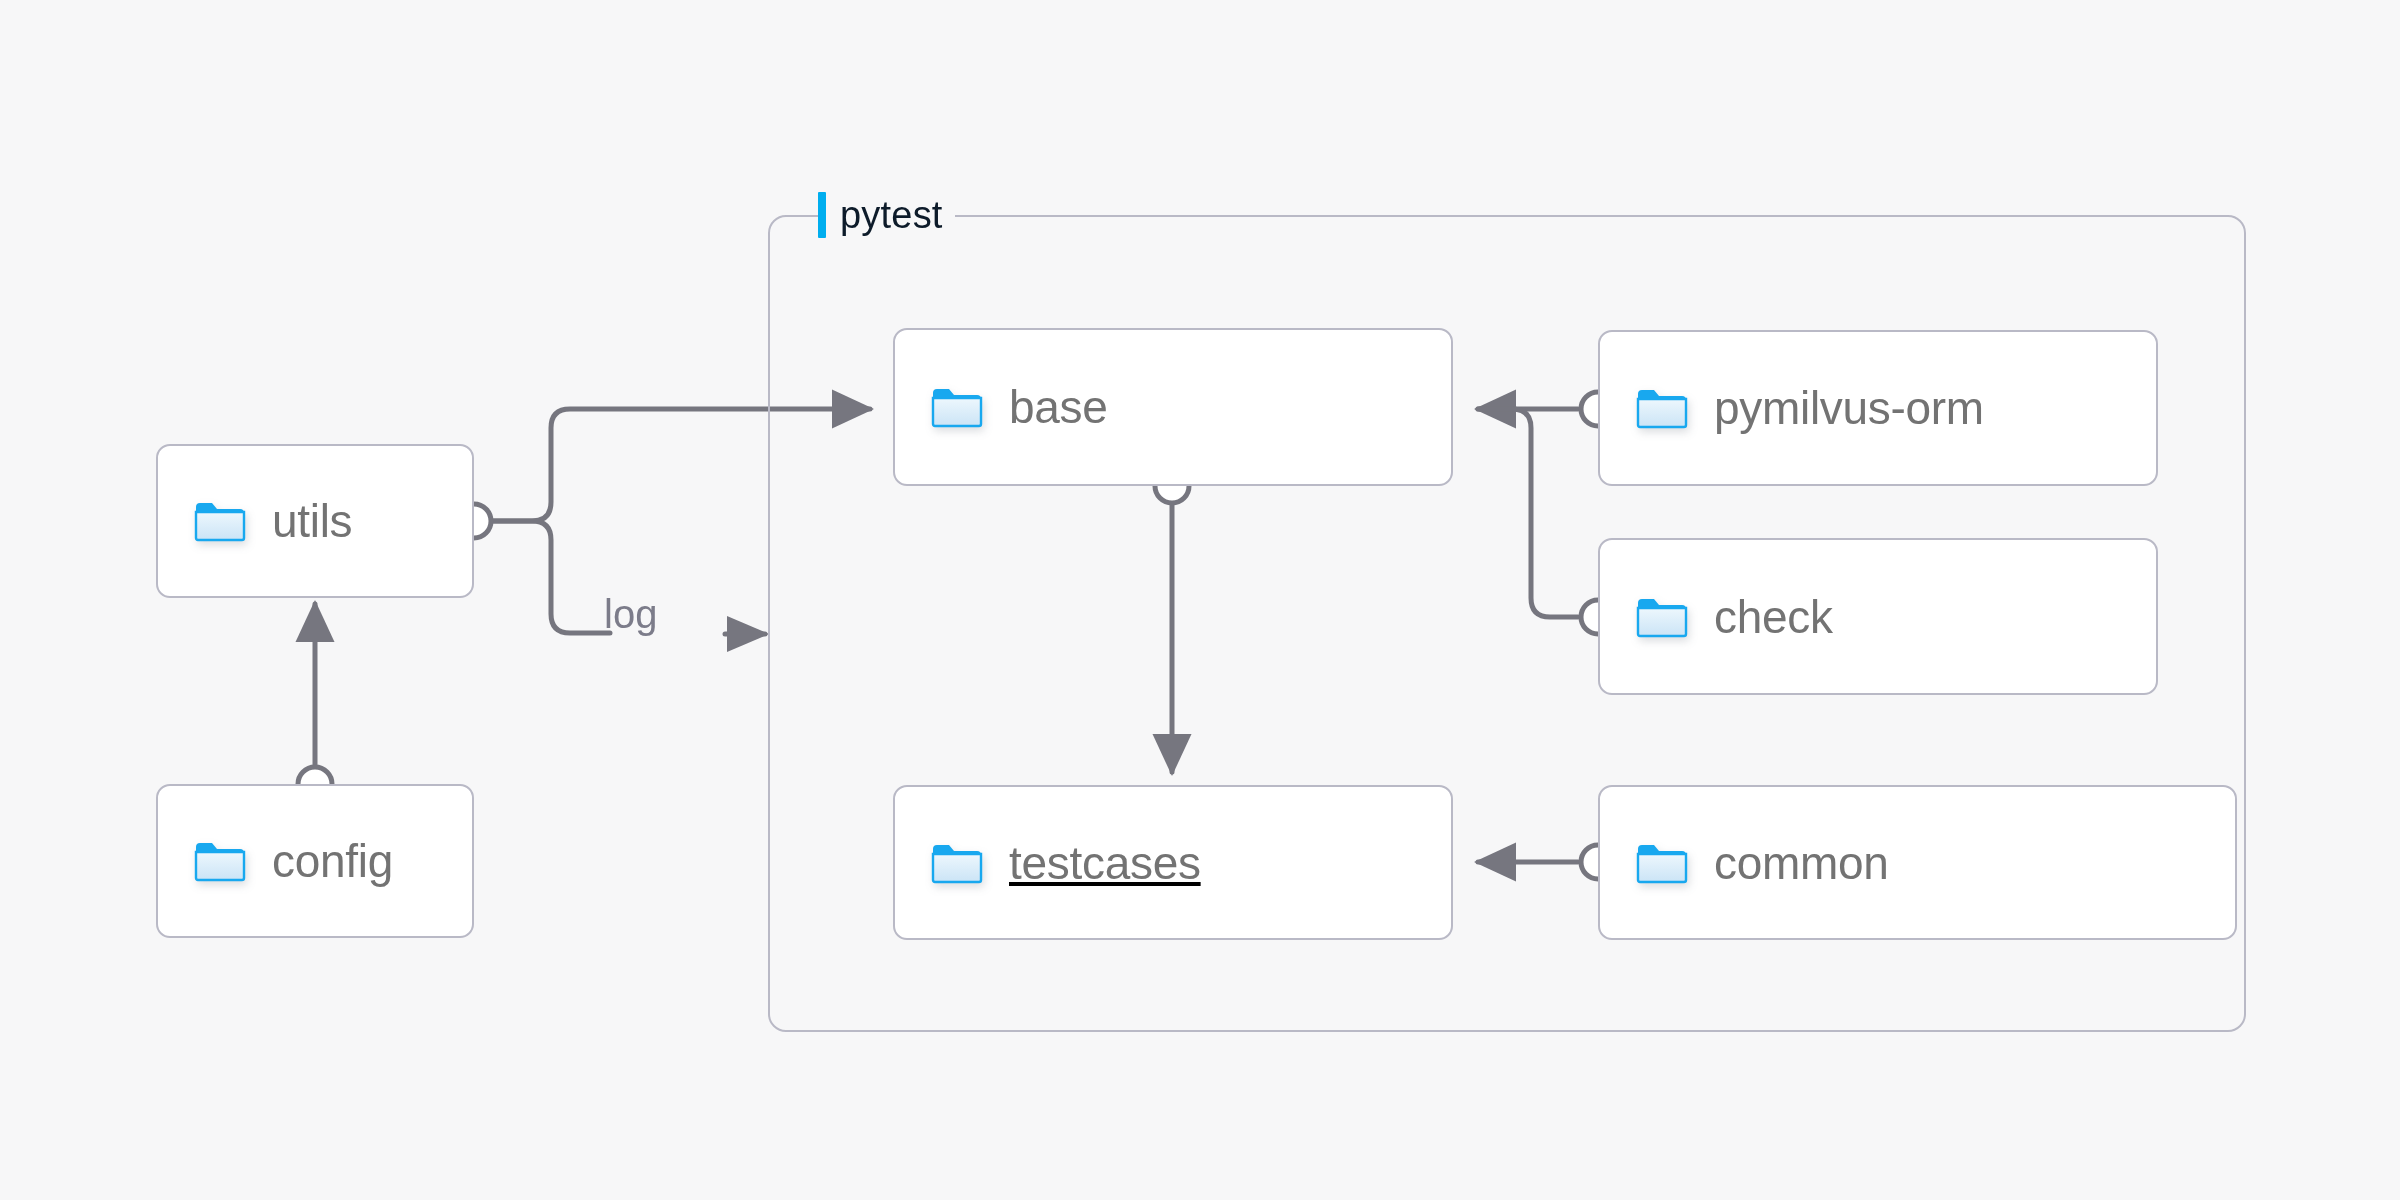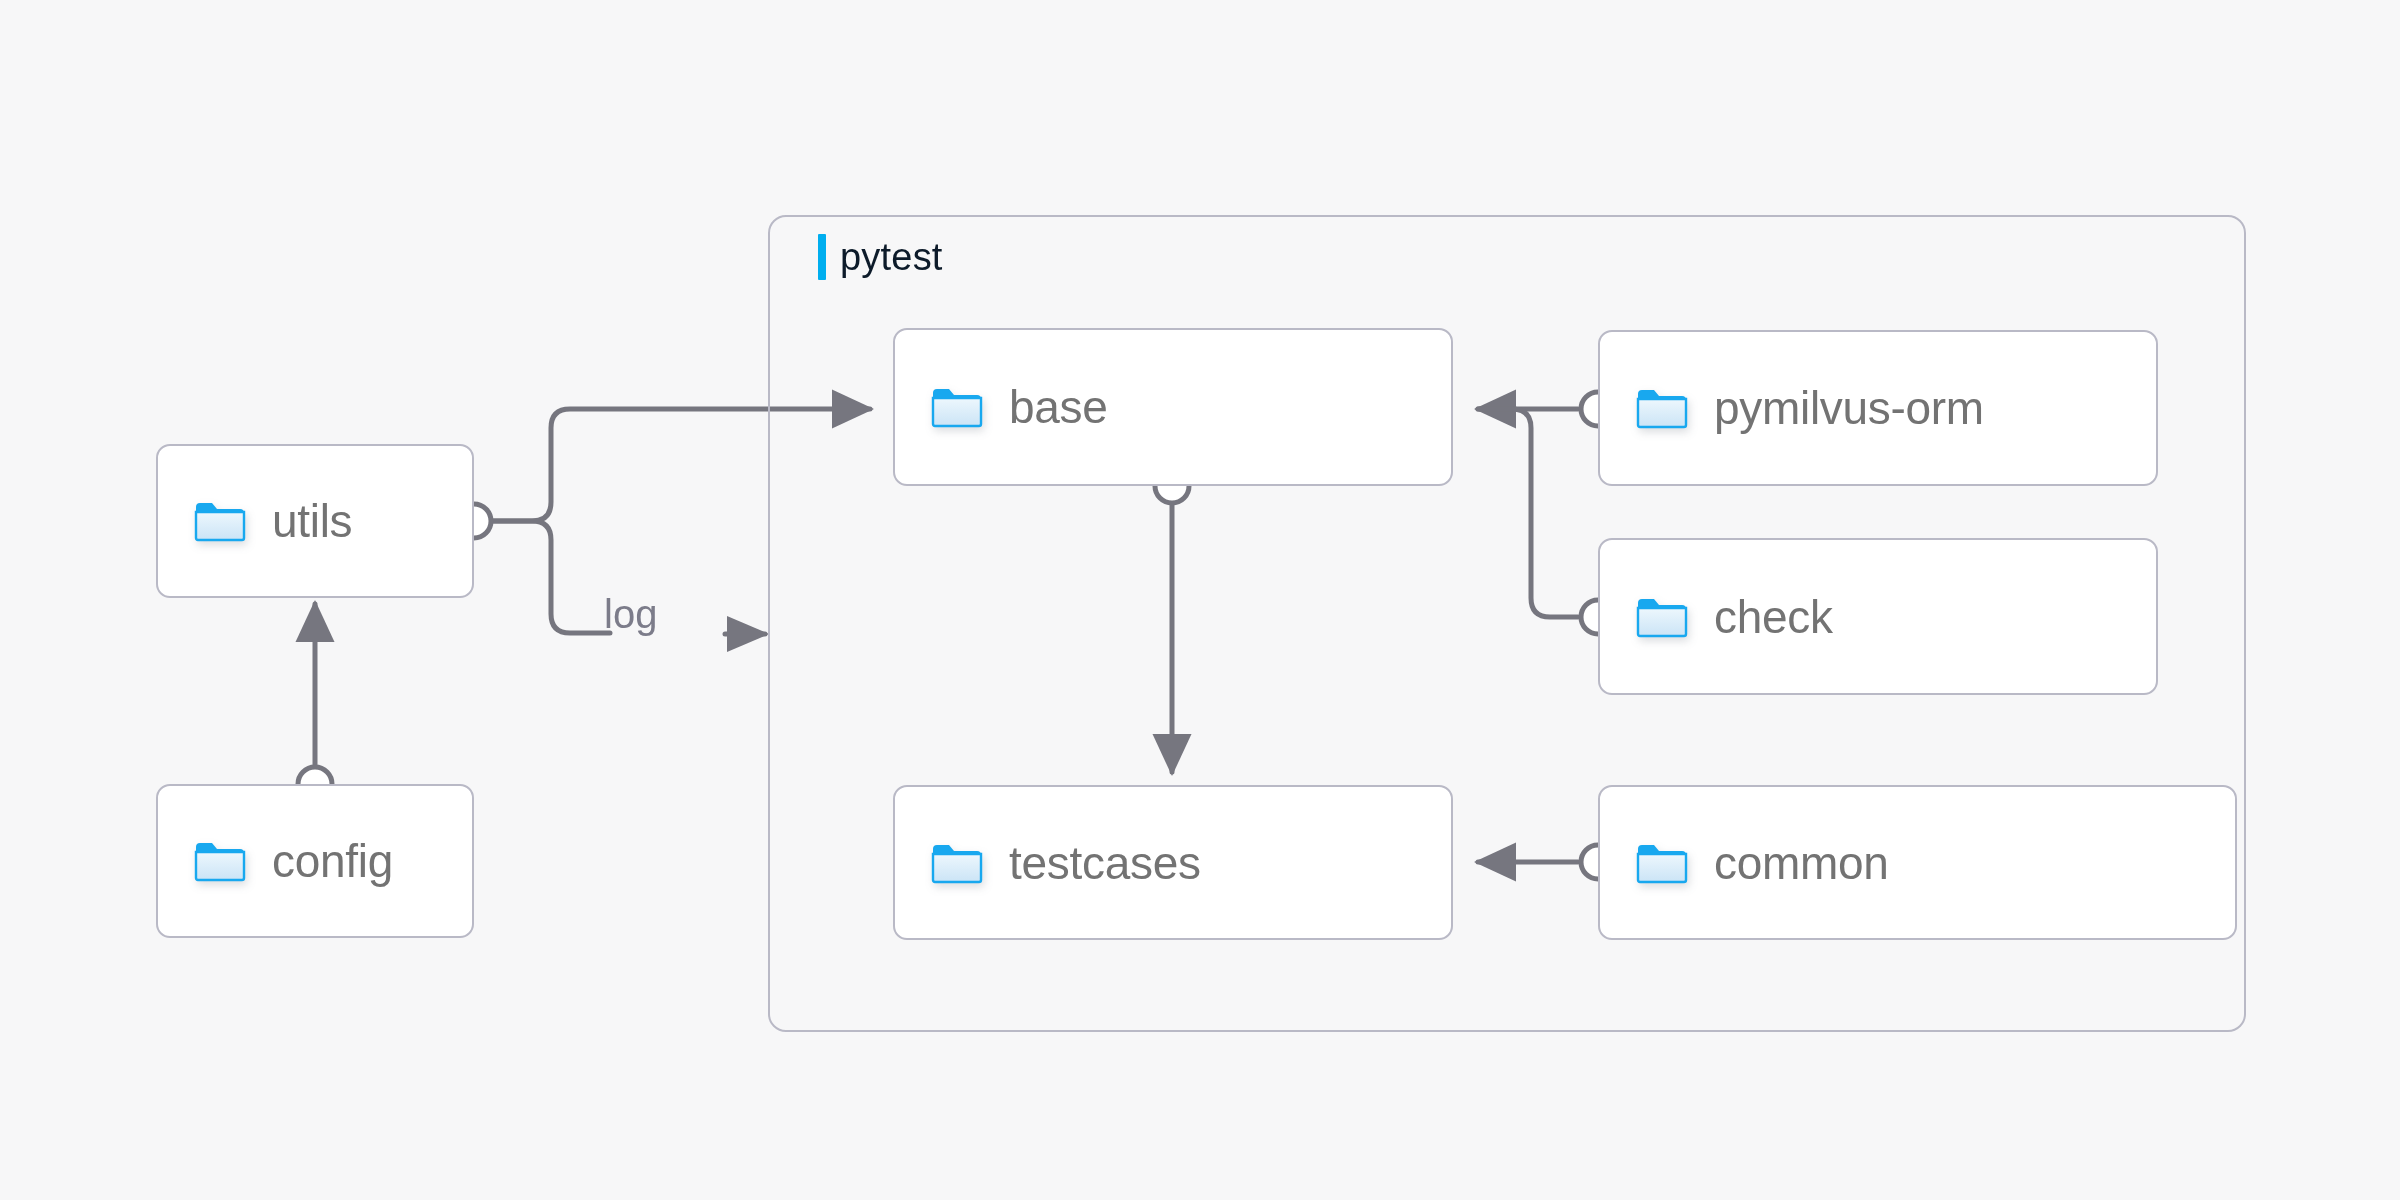--- a/index.html
+++ b/index.html
@@ -36,21 +36,20 @@
     box-sizing: border-box;
   }
   .group-label {
     position: absolute;
     display: flex;
     align-items: center;
     gap: 14px;
     background: #f7f7f8;
     padding: 0 12px 0 0;
     height: 46px;
-    margin-top: 42px;
   }
   .group-bar {
     width: 8px;
     height: 46px;
     background: #00aeef;
     border-radius: 1px;
     flex: 0 0 auto;
   }
   .group-title {
     font-size: 38px;
@@ -179,21 +178,21 @@
   <div class="node" style="left:893px; top:328px; width:560px; height:158px;">
     <span class="folder">
       <svg width="52" height="44" viewBox="0 0 52 44">
         <path d="M2 8 Q2 4 6 4 L18 4 L23 10 L46 10 Q50 10 50 14 L50 15 L2 15 Z" fill="#18a8ef"></path>
         <path d="M2 13 L50 13 L50 39 Q50 41 48 41 L4 41 Q2 41 2 39 Z" fill="url(#folderGrad)" stroke="#18a8ef" stroke-width="2.4"></path>
       </svg>
     </span>
     <span class="node-label">base</span>
   </div>
 
-  <div class="node" style="left:893px; top:785px; width:560px; height:155px;">
+  <div class="node" style="left:893px; top:785px; width:560px; height:155px;text-decoration:underline;">
     <span class="folder">
       <svg width="52" height="44" viewBox="0 0 52 44">
         <path d="M2 8 Q2 4 6 4 L18 4 L23 10 L46 10 Q50 10 50 14 L50 15 L2 15 Z" fill="#18a8ef"></path>
         <path d="M2 13 L50 13 L50 39 Q50 41 48 41 L4 41 Q2 41 2 39 Z" fill="url(#folderGrad)" stroke="#18a8ef" stroke-width="2.4"></path>
       </svg>
     </span>
     <span class="node-label">testcases</span>
   </div>
 
   <div class="node" style="left:1598px; top:538px; width:560px; height:157px;">

